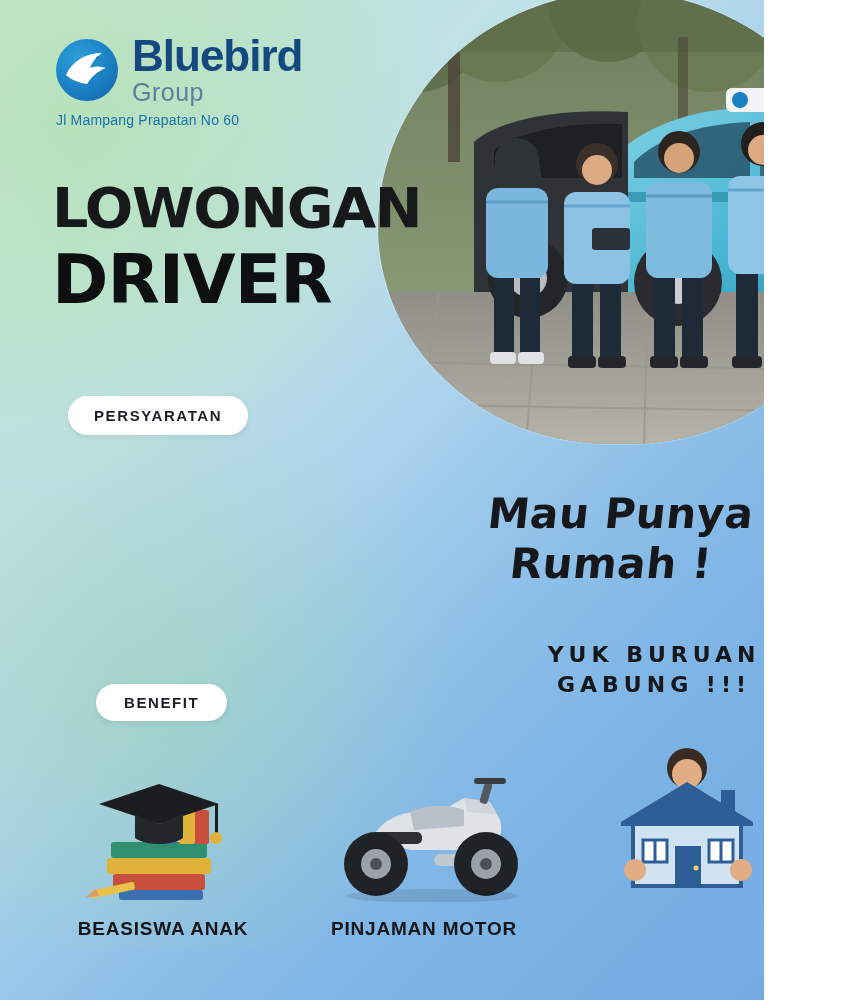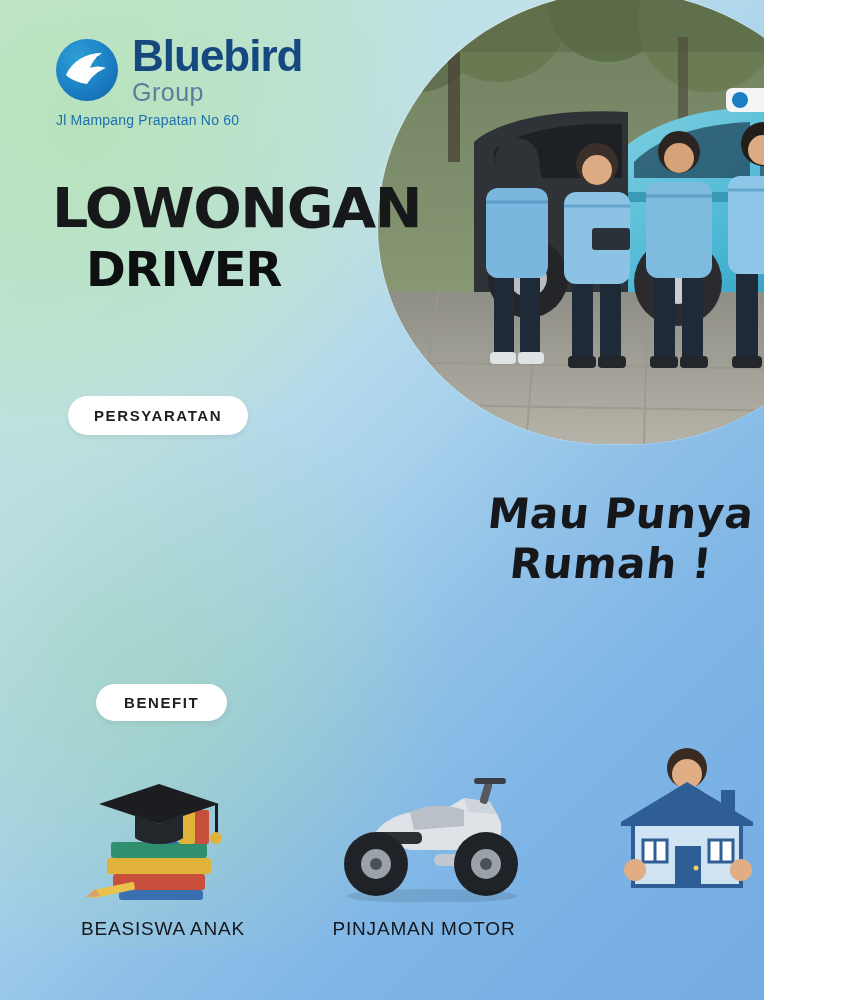--- a/index.html
+++ b/index.html
@@ -109,26 +109,25 @@
     letter-spacing: -1.5px;
     color: #16181a;
     line-height: 1;
     transform: scaleX(1.02);
     transform-origin: left center;
   }
   .headline .l2 {
     display: block;
     font-family: "DejaVu Sans", sans-serif;
     font-weight: bold;
-    font-size: 48px;
+    font-size: 68px;
     letter-spacing: -1px;
     color: #0d0f11;
     line-height: 1.05;
     margin-top: 8px;
-    margin-left: 34px;
   }
 
   
   .chip {
     position: absolute;
     background: #ffffff;
     border-radius: 22px;
     padding: 11px 26px;
     font-size: 15px;
     font-weight: bold;
@@ -218,21 +217,21 @@
   }
   .benefit .art {
     height: 160px;
     display: flex;
     align-items: flex-end;
     justify-content: center;
   }
   .benefit .cap {
     margin-top: 14px;
     font-size: 19px;
-    font-weight: normal;
+    font-weight: bold;
     letter-spacing: 0.8px;
     color: #15171a;
     line-height: 1.35;
   }
 </style>
 </head>
 <body>
 
 <div class="poster">
 
@@ -370,20 +369,24 @@
   </div>
 
   <div class="chip chip-persyaratan">PERSYARATAN</div>
 
 
   <div class="script-block">
     <span class="s1">Mau Punya</span>
     <span class="s2">Rumah !</span>
   </div>
 
+  <div class="yuk">
+    <span>YUK BURUAN</span>
+    <span>GABUNG !!!</span>
+  </div>
 
   <div class="chip chip-benefit">BENEFIT</div>
 
   <div class="benefits">
 
     <div class="benefit">
       <div class="art">
         <svg width="200" height="156" viewBox="0 0 200 156" xmlns="http://www.w3.org/2000/svg">
 
           <rect x="48" y="96" width="96" height="16" rx="3" fill="#2f8f6e"></rect>

